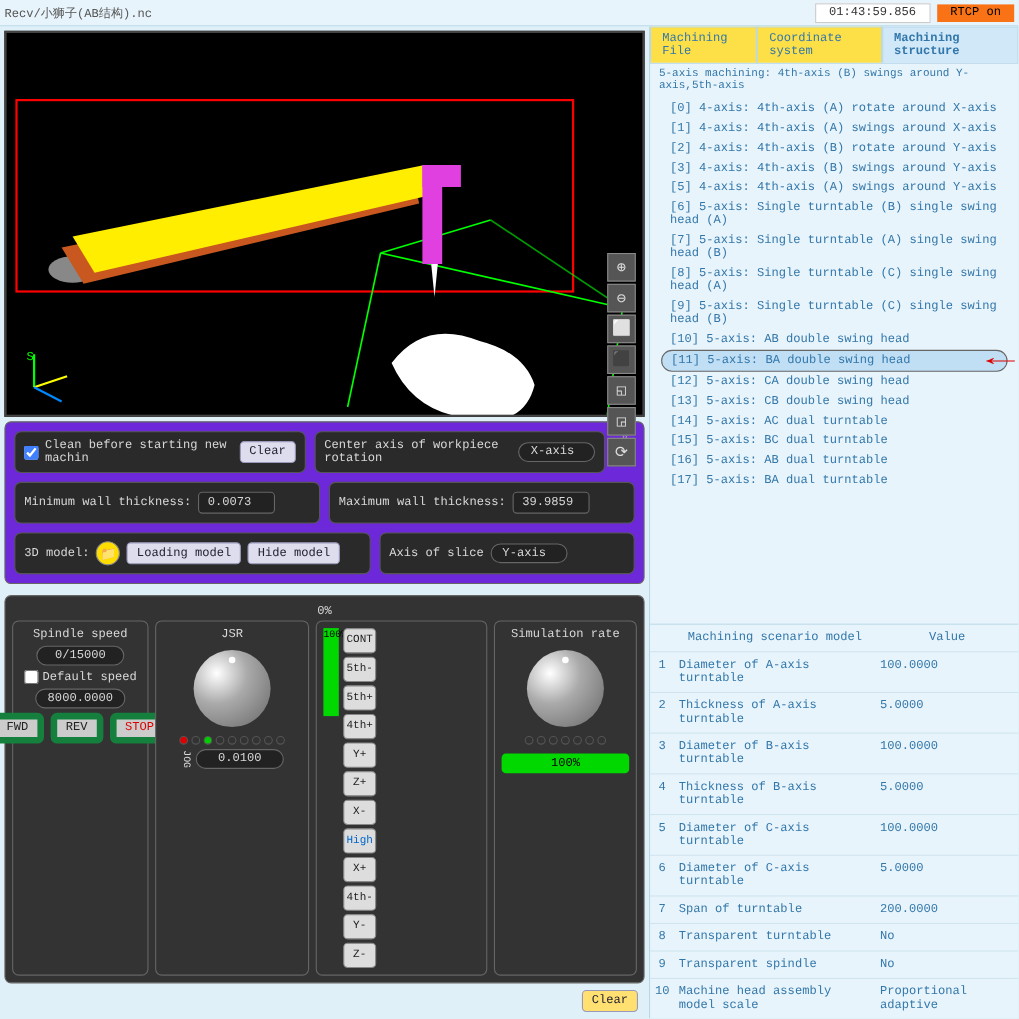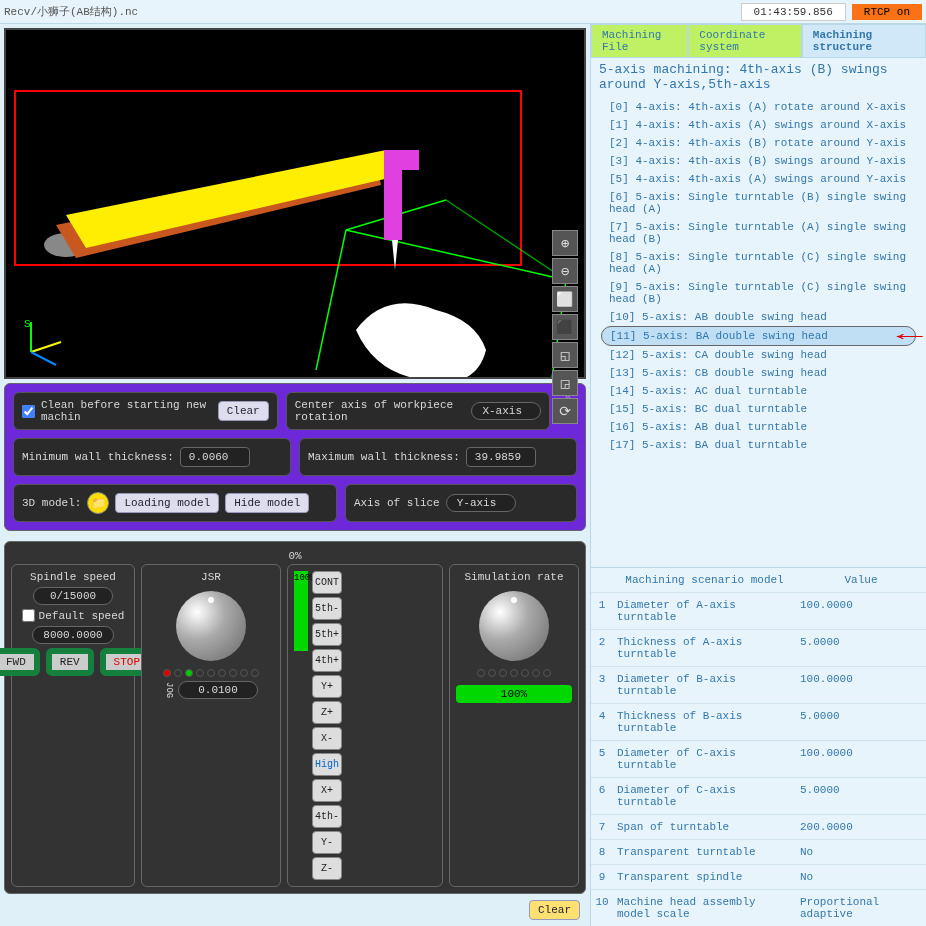--- a/index.html
+++ b/index.html
@@ -41,23 +41,23 @@
 .led-row{display:flex;gap:3px}
 .led{width:8px;height:8px;border-radius:50%;background:#333;border:1px solid #555}
 .led.r{background:#d00}.led.g{background:#0c0}
 .jog-meter{background:#00d800;width:14px;height:80px;align-self:stretch}
 .keypad{display:grid;grid-template-columns:repeat(1,1fr);gap:3px}
 .key{background:#ddd;border:1px solid #888;border-radius:4px;padding:5px 2px;text-align:center;color:#222;font-size:10px}
 .key.high{color:#06c}
 .sim-bar{background:#00d800;color:#000;width:100%;text-align:center;padding:3px;border-radius:4px;margin-top:4px}
 .bottom-bar{display:flex;justify-content:flex-end;padding:2px 6px}
 .tabs{display:flex;border-bottom:1px solid #b8d8e8;background:#e8f4fb}
-.tab{padding:4px 10px;border:1px solid #b8d8e8;background:#bef264;color:#3377aa;cursor:pointer;border-bottom:none}
+.tab{padding:4px 10px;border:1px solid #b8d8e8;background:#fde047;color:#3377aa;cursor:pointer;border-bottom:none}
 .tab.active{background:#d0e8f8;font-weight:bold}
-.summary{padding:4px 8px;color:#3377aa;font-size:13px}
+.summary{padding:4px 8px;color:#3377aa;font-size:10px}
 .struct-list{flex:1;overflow:auto;padding:2px 10px;position:relative}
 .struct-item{padding:3px 8px;color:#3377aa;cursor:pointer}
 .struct-item.sel{background:#c0dff5}
 .arrow-ptr{position:absolute;right:10px;top:226px;color:#d00;font-size:22px;transform:scaleX(2)}
 .model-table{border-top:1px solid #b8d8e8;margin-top:10px}
 .mt-head{display:flex;background:#e8f4fb}
 .mt-head .mt-c{font-weight:normal;text-align:center;color:#3377aa;padding:6px 4px}
 .mt-row{display:flex;border-top:1px solid #d0e4f0}
 .mt-c{padding:6px 4px;color:#3377aa}
 .mt-c.idx{width:22px;text-align:center}
@@ -120,21 +120,21 @@
           </div>
           <div class="param-group">
             <span>Center axis of workpiece rotation</span>
             <span class="sel">X-axis</span>
           </div>
           <span class="expand-arrows">»</span>
         </div>
         <div class="param-row">
           <div class="param-group">
             <span>Minimum wall thickness:</span>
-            <span class="inp">0.0060</span>
+            <span class="inp">0.0073</span>
           </div>
           <div class="param-group">
             <span>Maximum wall thickness:</span>
             <span class="inp">39.9859</span>
           </div>
         </div>
         <div class="param-row">
           <div class="param-group">
             <span>3D model:</span>
             <span class="icon-btn">📁</span>

